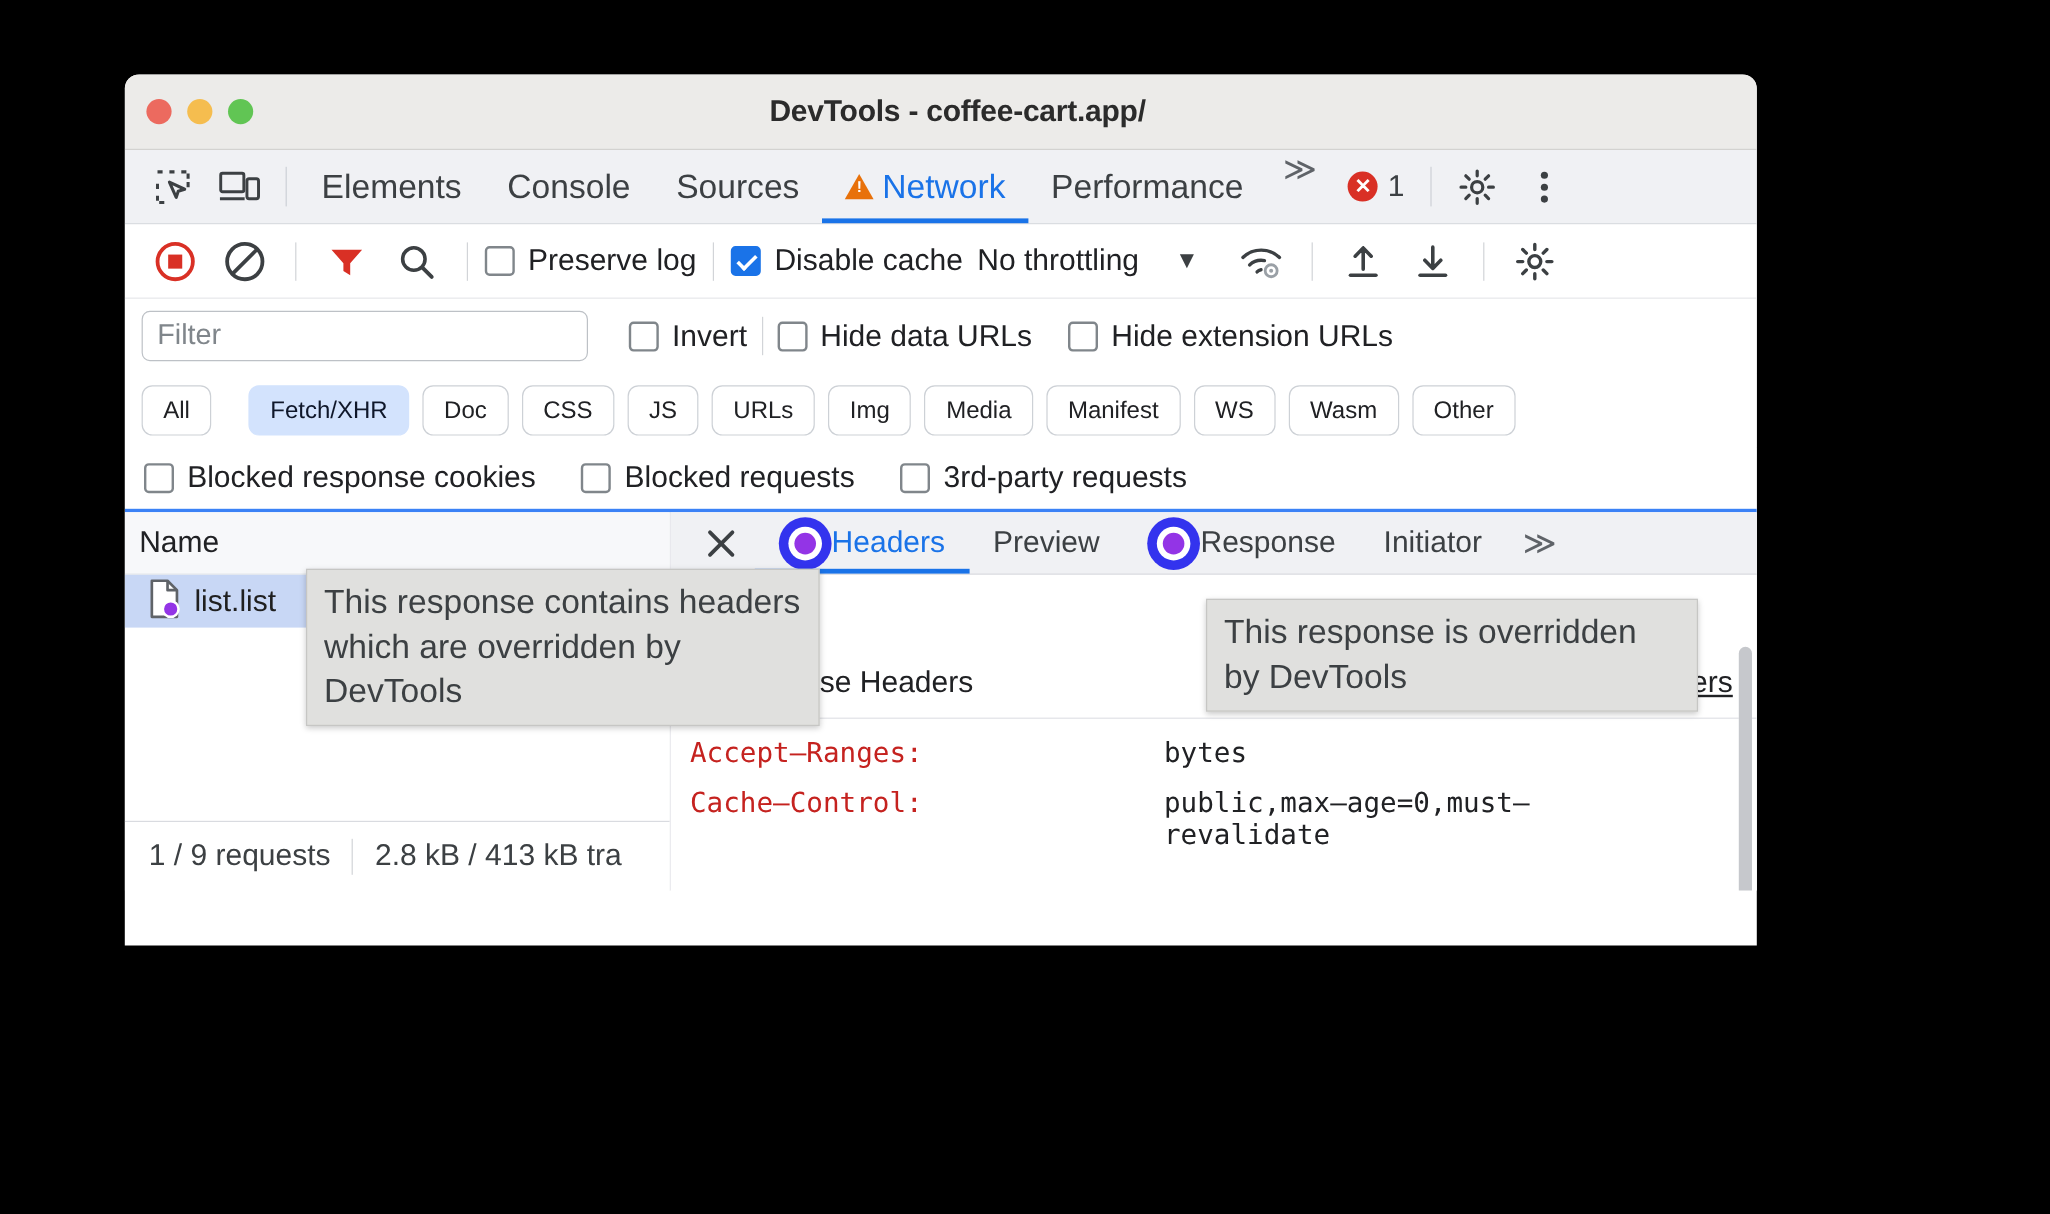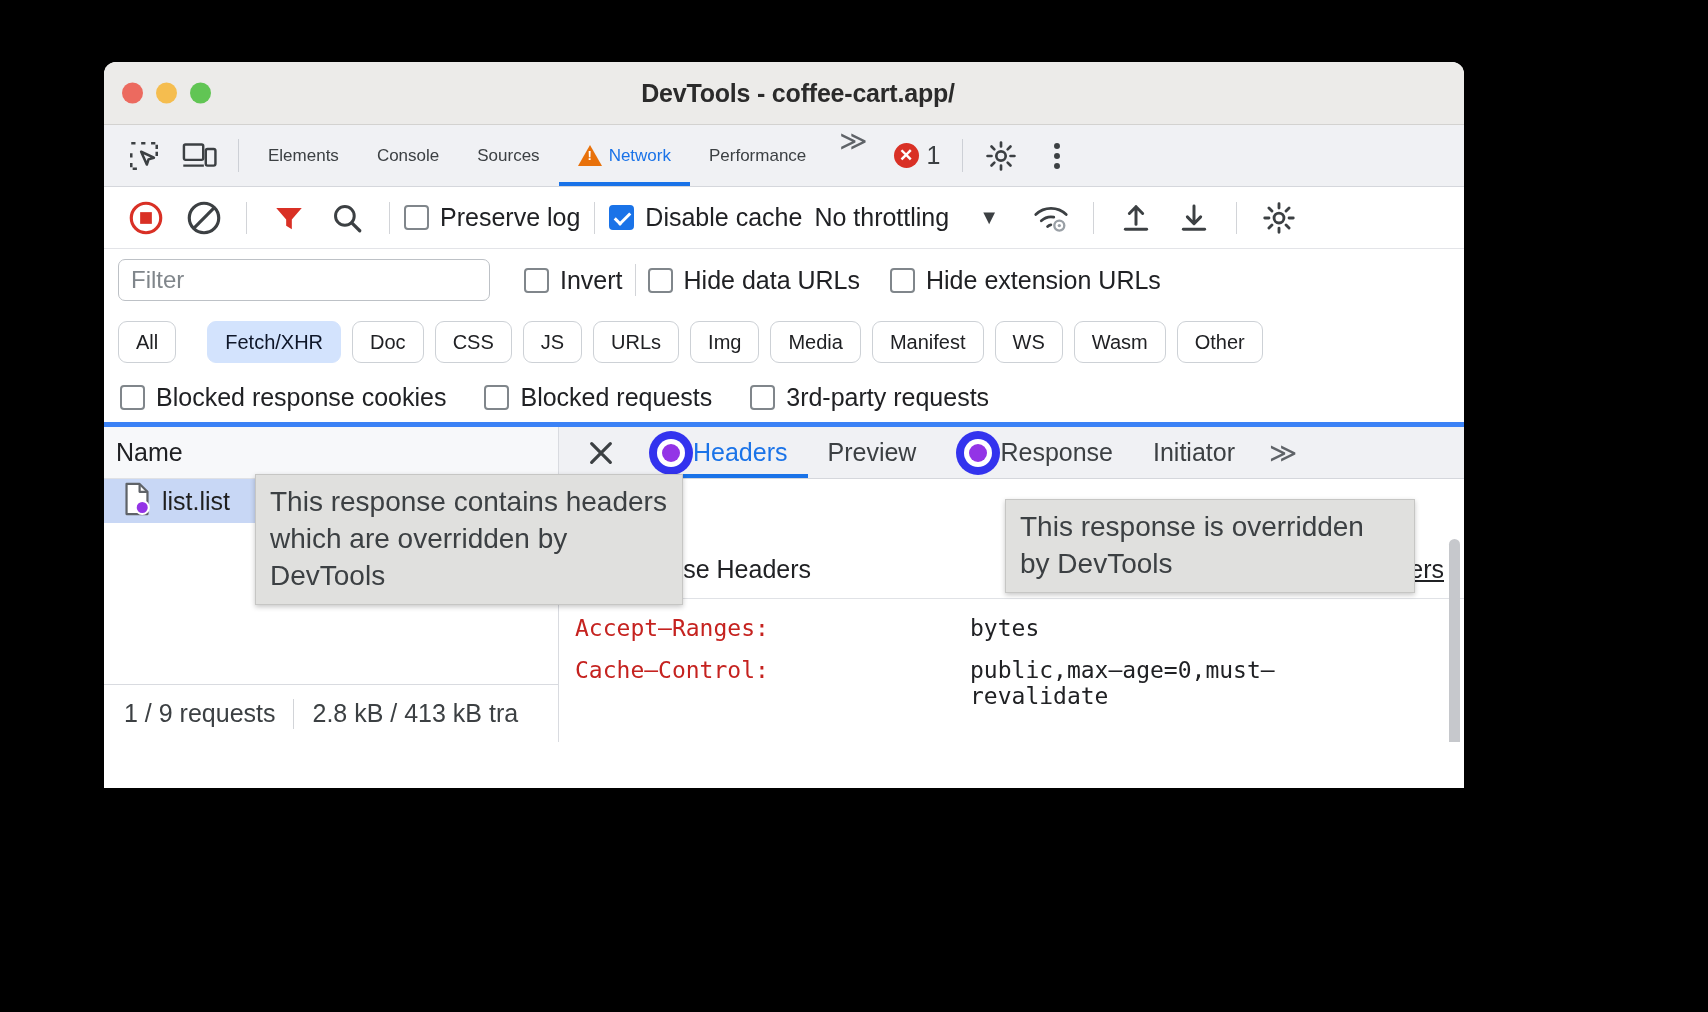--- a/index.html
+++ b/index.html
@@ -54,21 +54,21 @@
   .tb-icon {
     width: 56px; display: flex; align-items: center; justify-content: center;
     cursor: pointer;
   }
   .tb-sep {
     width: 1px; background: #cdd0d6; margin: 14px 10px;
   }
   .maintab {
     display: flex; align-items: center; gap: 7px;
     padding: 0 19px;
-    font-size: 17px; color: #3c4043;
+    font-size: 28px; color: #3c4043;
     cursor: pointer; position: relative;
   }
   .maintab.active { color: #1a73e8; }
   .maintab.active::after {
     content: ""; position: absolute; left: 0; right: 0; bottom: 0;
     height: 4px; background: #1a73e8;
   }
   .warn-tri {
     width: 0; height: 0;
     border-left: 12px solid transparent;
@@ -148,21 +148,21 @@
     background: #fff; white-space: nowrap;
   }
   .chip.active {
     background: #d3e3fd; border-color: #d3e3fd; color: #0f172a; font-weight: 500; margin-left: 20px;
   }
 
   
   .chkrow3 {
     height: 54px; background: #fff;
     display: flex; align-items: center; padding-left: 16px; gap: 38px;
-    border-bottom: 5px solid #3b82f6;
+    border-bottom: 3px solid #3b82f6;
   }
 
   
   .panes { display: flex; height: 315px; position: relative; }
   .leftpane {
     width: 455px; background: #fff;
     border-right: 1px solid #d9dbe0;
     display: flex; flex-direction: column;
   }
   .namehdr {

